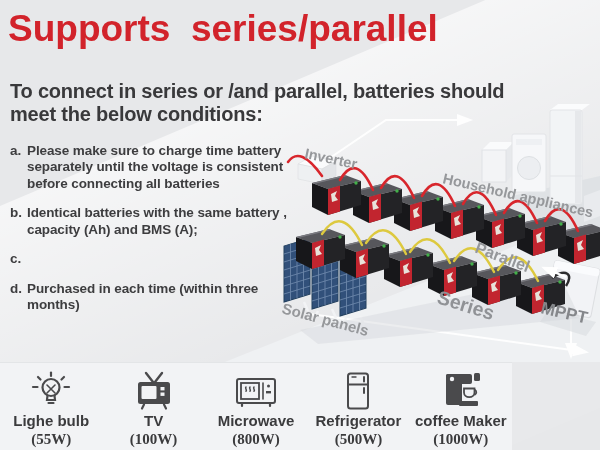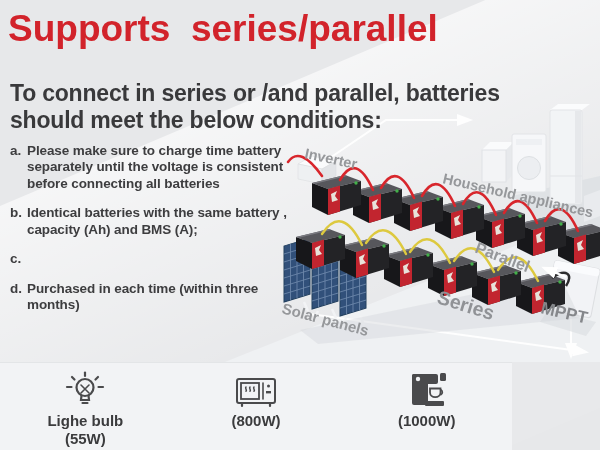--- a/index.html
+++ b/index.html
@@ -14,38 +14,38 @@
     background:linear-gradient(180deg, rgba(255,255,255,.62), rgba(255,255,255,.05) 55%);
     z-index:0; pointer-events:none;
   }
   .title{
     position:absolute; left:8px; top:8px; z-index:2; margin:0;
     font-size:37px; font-weight:bold; color:#d2232b;
     letter-spacing:0px; white-space:pre;
   }
   .subtitle{
     position:absolute; left:10px; top:80px; width:520px; z-index:2; margin:0;
-    font-size:23px; line-height:1.17; font-weight:bold; color:#39393b;
+    font-size:20px; line-height:1.17; font-weight:bold; color:#39393b;
     letter-spacing:-0.2px;
   }
   .conditions{position:absolute; left:10px; top:143px; width:292px; z-index:2;}
   .cond{display:flex; margin-bottom:13px; font-size:13.5px; line-height:1.22;
         font-weight:bold; color:#3d3d3f; letter-spacing:-0.1px;}
   .cond .pfx{flex:none; width:17px;}
   .scene{position:absolute; left:0; top:0; z-index:1;}
   .scene text{font-family:"Liberation Sans","DejaVu Sans",sans-serif; font-weight:bold;}
   .bottom-bar{
     position:absolute; left:0; top:362px; width:512px; height:88px; z-index:3;
     background:#f2f3f5; border-top:1px solid #e3e5e7;
     display:flex;
   }
   .app-col{flex:1 1 0; display:flex; flex-direction:column; align-items:center; padding-top:7px;}
   .app-ico{height:42px; display:flex; align-items:center; justify-content:center;}
   .app-name{font-size:15px; font-weight:bold; color:#3b3b3d; line-height:18px; text-align:center;}
-  .app-power{font-size:15px; font-weight:bold; color:#3b3b3d; line-height:18px; text-align:center;}
+  .app-power{font-size:15px; font-weight:bold; color:#3b3b3d; line-height:18px; text-align:center;font-family:Liberation Serif, serif;}
 </style>
 </head>
 <body>
 
 <div class="page">
   <div class="band1"></div>
 
   <h1 class="title">Supports  series/parallel</h1>
   <p class="subtitle">To connect in series or /and parallel, batteries should meet the below conditions:</p>
 
@@ -205,48 +205,77 @@
           <circle cx="22" cy="16.5" r="8.5"></circle>
           <path d="M18,22 l8,-8 M18,14 l8,8" stroke-width="1.6"></path>
           <path d="M18.5,24.5 L18,29 h8 l-0.5,-4.5"></path>
           <path d="M19.5,32 h5"></path>
         </svg>
       </div>
       <div class="app-name">Lighe bulb</div>
       <div class="app-power">(55W)</div>
     </div>
 
+    <div class="app-col">
+      <div class="app-ico">
+        <svg width="44" height="40" viewBox="0 0 44 40">
+          <path d="M14,2 L21,11 M30,2 L23,11" stroke="#4a4a4c" stroke-width="2.4" fill="none" stroke-linecap="round"></path>
+          <rect x="6" y="11" width="32" height="22" rx="2.5" fill="#4a4a4c"></rect>
+          <rect x="9.5" y="15" width="15" height="13" rx="1" fill="#f2f3f5"></rect>
+          <rect x="28.5" y="16" width="4" height="3.4" fill="#f2f3f5"></rect>
+          <rect x="28.5" y="21.5" width="4" height="3.4" fill="#f2f3f5"></rect>
+          <path d="M12,33.5 l-2,4 M32,33.5 l2,4" stroke="#4a4a4c" stroke-width="2.2" stroke-linecap="round"></path>
+        </svg>
+      </div>
+      <div class="app-name">TV</div>
+      <div class="app-power">(100W)</div>
+    </div>
 
     <div class="app-col">
       <div class="app-ico">
         <svg width="46" height="40" viewBox="0 0 46 40" fill="none" stroke="#4a4a4c" stroke-width="2" stroke-linecap="round">
           <rect x="4" y="8" width="38" height="24" rx="2"></rect>
           <rect x="8" y="12" width="18" height="16" stroke-width="1.8"></rect>
           <path d="M13,16 c-1.5,1.6 1.5,2.6 0,4.2 M17,16 c-1.5,1.6 1.5,2.6 0,4.2 M21,16 c-1.5,1.6 1.5,2.6 0,4.2" stroke-width="1.5"></path>
           <line x1="30" y1="12" x2="30" y2="28" stroke-width="1.6"></line>
           <circle cx="35.5" cy="15" r="1.5" fill="#4a4a4c" stroke="none"></circle>
           <rect x="33" y="20" width="5" height="2.4" fill="#4a4a4c" stroke="none"></rect>
           <path d="M9,32 v3 M37,32 v3" stroke-width="2.2"></path>
         </svg>
       </div>
+      <div class="app-name">Microwave</div>
       <div class="app-power">(800W)</div>
     </div>
 
+    <div class="app-col">
+      <div class="app-ico">
+        <svg width="44" height="40" viewBox="0 0 44 40" fill="none" stroke="#4a4a4c" stroke-width="2" stroke-linecap="round">
+          <rect x="12" y="2.5" width="20" height="35" rx="2.5"></rect>
+          <line x1="12" y1="13.5" x2="32" y2="13.5"></line>
+          <path d="M16,6 h4" stroke-width="1.4"></path>
+          <path d="M28,6 v4.5"></path>
+          <path d="M28,17 v5"></path>
+        </svg>
+      </div>
+      <div class="app-name">Refrigerator</div>
+      <div class="app-power">(500W)</div>
+    </div>
 
     <div class="app-col">
       <div class="app-ico">
         <svg width="44" height="40" viewBox="0 0 44 40">
           <g fill="#4a4a4c">
             <rect x="7" y="3" width="16" height="31" rx="2"></rect>
             <rect x="7" y="3" width="26" height="10" rx="2"></rect>
             <rect x="35" y="2" width="6" height="8" rx="1.5"></rect>
             <rect x="20" y="30" width="19" height="5" rx="1"></rect>
           </g>
           <circle cx="13" cy="8" r="2.2" fill="#f2f3f5"></circle>
           <path d="M25,17.5 h10.5 v4 a5.2,4.6 0 0 1 -10.5,0 z" fill="#f2f3f5" stroke="#4a4a4c" stroke-width="1.8"></path>
           <path d="M35.5,18.5 a3,3 0 0 1 0,5.5" fill="none" stroke="#4a4a4c" stroke-width="1.8"></path>
         </svg>
       </div>
+      <div class="app-name">coffee Maker</div>
       <div class="app-power">(1000W)</div>
     </div>
 
   </div>
 </div>
 
 </body></html>

